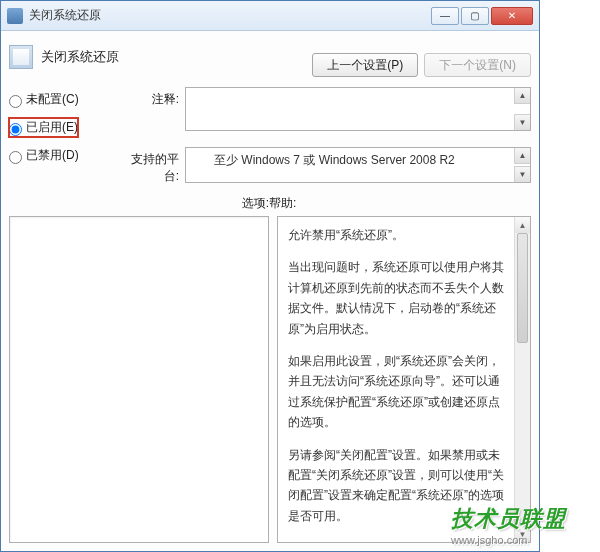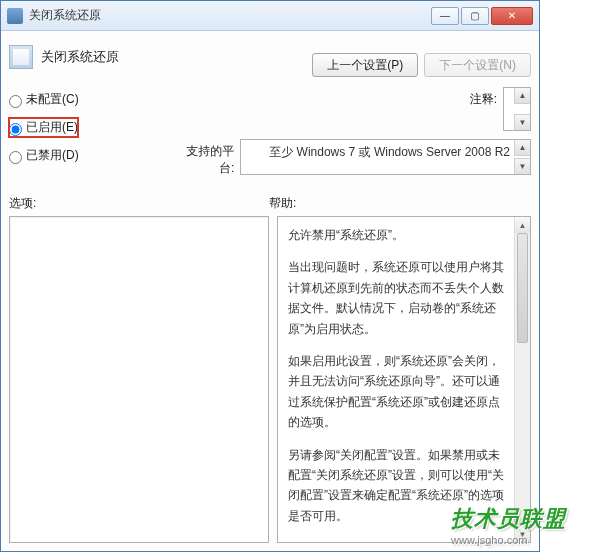--- a/index.html
+++ b/index.html
@@ -23,30 +23,30 @@
     .nav-btns { display: flex; gap: 6px; }
     .btn { height: 24px; padding: 0 14px; border: 1px solid #a6a6a6; background: linear-gradient(#fefefe,#e9e9e9); border-radius: 3px; font-size: 12px; display: flex; align-items: center; color: #222; margin-top: 16px; }
     .btn.disabled { color: #9e9e9e; border-color: #c8c8c8; background: linear-gradient(#fafafa,#f0f0f0); }
     
     .config-grid { display: flex; gap: 10px; margin-bottom: 10px; }
     .radio-col { width: 100px; padding-top: 4px; }
     .radio-item { display: flex; align-items: flex-end; margin-bottom: 10px; color: #222; }
     .radio-item input { margin-right: 4px; }
     .radio-item.highlight { outline: 2px solid #d03b2a; outline-offset: -1px; padding: 1px 0; width: fit-content; }
     
-    .fields-col { flex: 1; display: flex; flex-direction: column; gap: 8px; align-items: flex-end; }
+    .fields-col { flex: 1; display: flex; flex-direction: column; gap: 16px; }
     .field-row { display: flex; align-items: flex-start; gap: 6px; }
     .field-label { width: 60px; text-align: right; padding-top: 4px; color: #222; }
     .textbox { flex: 1; border: 1px solid #b0b0b0; background: #fff; min-height: 44px; position: relative; }
     .scrollbtn { position: absolute; right: 0; width: 16px; height: 16px; background: linear-gradient(#f6f6f6,#e0e0e0); border-left: 1px solid #cfcfcf; display: flex; align-items: center; justify-content: center; font-size: 8px; color: #555; }
     .scrollbtn.up { top: 0; border-bottom: 1px solid #cfcfcf; }
     .scrollbtn.down { bottom: 0; border-top: 1px solid #cfcfcf; }
     .textbox .content { padding: 4px 20px 4px 6px; color: #333; }
     
-    .section-header { display: flex; margin-top: 8px; margin-bottom: 4px; color: #222; }
+    .section-header { display: flex; margin-bottom: 4px; color: #222; text-align: right; }
     .section-header .left { width: 260px; }
     
     .main-area { flex: 1; display: flex; gap: 8px; min-height: 0; }
     .options-pane { width: 260px; border: 1px solid #b0b0b0; background: #fff; box-shadow: inset 1px 1px 2px rgba(0,0,0,0.06); }
     .help-pane { flex: 1; border: 1px solid #b0b0b0; background: #fff; position: relative; overflow: hidden; }
     .help-content { padding: 8px 22px 8px 10px; color: #333; line-height: 1.7; height: 100%; overflow-y: hidden; }
     .help-content p { margin-bottom: 12px; }
     .help-scroll { position: absolute; right: 0; top: 0; bottom: 0; width: 16px; background: #f0f0f0; border-left: 1px solid #dcdcdc; }
     .help-scroll .sbtn { height: 16px; display: flex; align-items: center; justify-content: center; font-size: 8px; color: #666; background: linear-gradient(#fafafa,#e4e4e4); }
     .help-scroll .strack { position: absolute; top: 16px; bottom: 16px; left: 0; right: 0; }

